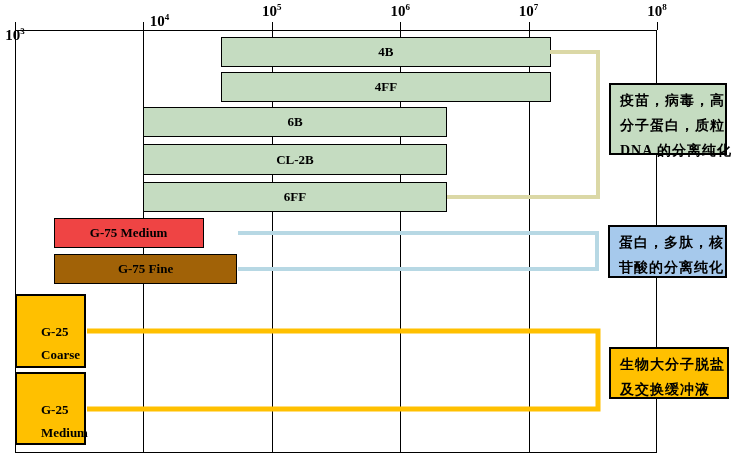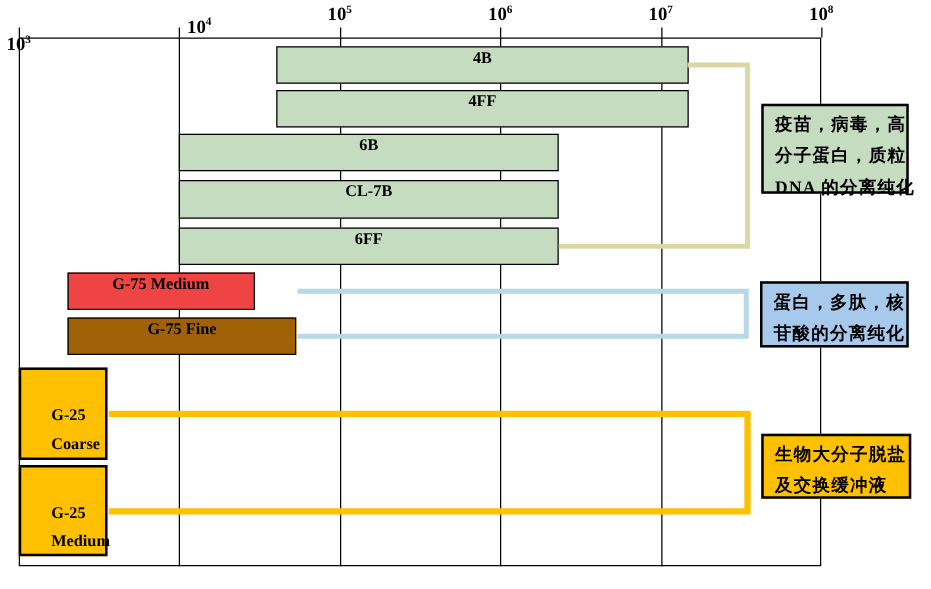--- a/index.html
+++ b/index.html
@@ -7,21 +7,21 @@
     position:relative;width:745px;height:471px;background:#fff;overflow:hidden;
     font-family:"Liberation Serif","DejaVu Serif",serif;color:#000;
   }
   .frame{position:absolute;border:1px solid #000;box-sizing:border-box;background:transparent;}
   .gridline{position:absolute;width:1px;background:#000;}
   .tickmark{position:absolute;width:1px;background:#000;}
   .axis-label{position:absolute;transform:translateX(-50%);font-weight:bold;font-size:15px;white-space:nowrap;}
   .axis-label sup{font-size:9px;}
   .bar{
     position:absolute;box-sizing:border-box;border:1px solid #000;
-    display:flex;align-items:flex-start;justify-content:center;
+    display:flex;align-items:center;justify-content:center;
     font-weight:bold;font-size:13px;white-space:nowrap;
   }
   .bar.tall{
     border-width:2px;align-items:flex-start;justify-content:flex-start;
     flex-direction:column;padding:24px 0 0 24px;line-height:23px;font-size:13px;
   }
   .connectors{position:absolute;left:0;top:0;}
   .anno{
     position:absolute;box-sizing:border-box;border:2px solid #000;
     font-weight:bold;font-size:14px;line-height:25px;padding:3px 0 0 9px;
@@ -57,21 +57,21 @@
       <div class="bar" style="left: 220.705px; top: 37px; width: 330.506px; height: 30px; background: rgb(197, 220, 193);">
         <span>4B</span>
       </div>
       <div class="bar" style="left: 220.705px; top: 72px; width: 330.506px; height: 30px; background: rgb(197, 220, 193);">
         <span>4FF</span>
       </div>
       <div class="bar" style="left: 143.4px; top: 107px; width: 303.246px; height: 30px; background: rgb(197, 220, 193);">
         <span>6B</span>
       </div>
       <div class="bar" style="left: 143.4px; top: 144px; width: 303.246px; height: 31px; background: rgb(197, 220, 193);">
-        <span>CL-7B</span>
+        <span>CL-2B</span>
       </div>
       <div class="bar" style="left: 143.4px; top: 182px; width: 303.246px; height: 30px; background: rgb(197, 220, 193);">
         <span>6FF</span>
       </div>
       <div class="bar" style="left: 53.6523px; top: 218px; width: 150px; height: 30px; background: #ef4444;">
         <span>G-75 Medium</span>
       </div>
       <div class="bar" style="left: 53.6523px; top: 254px; width: 183.787px; height: 30px; background: #a16207;">
         <span>G-75 Fine</span>
       </div>

